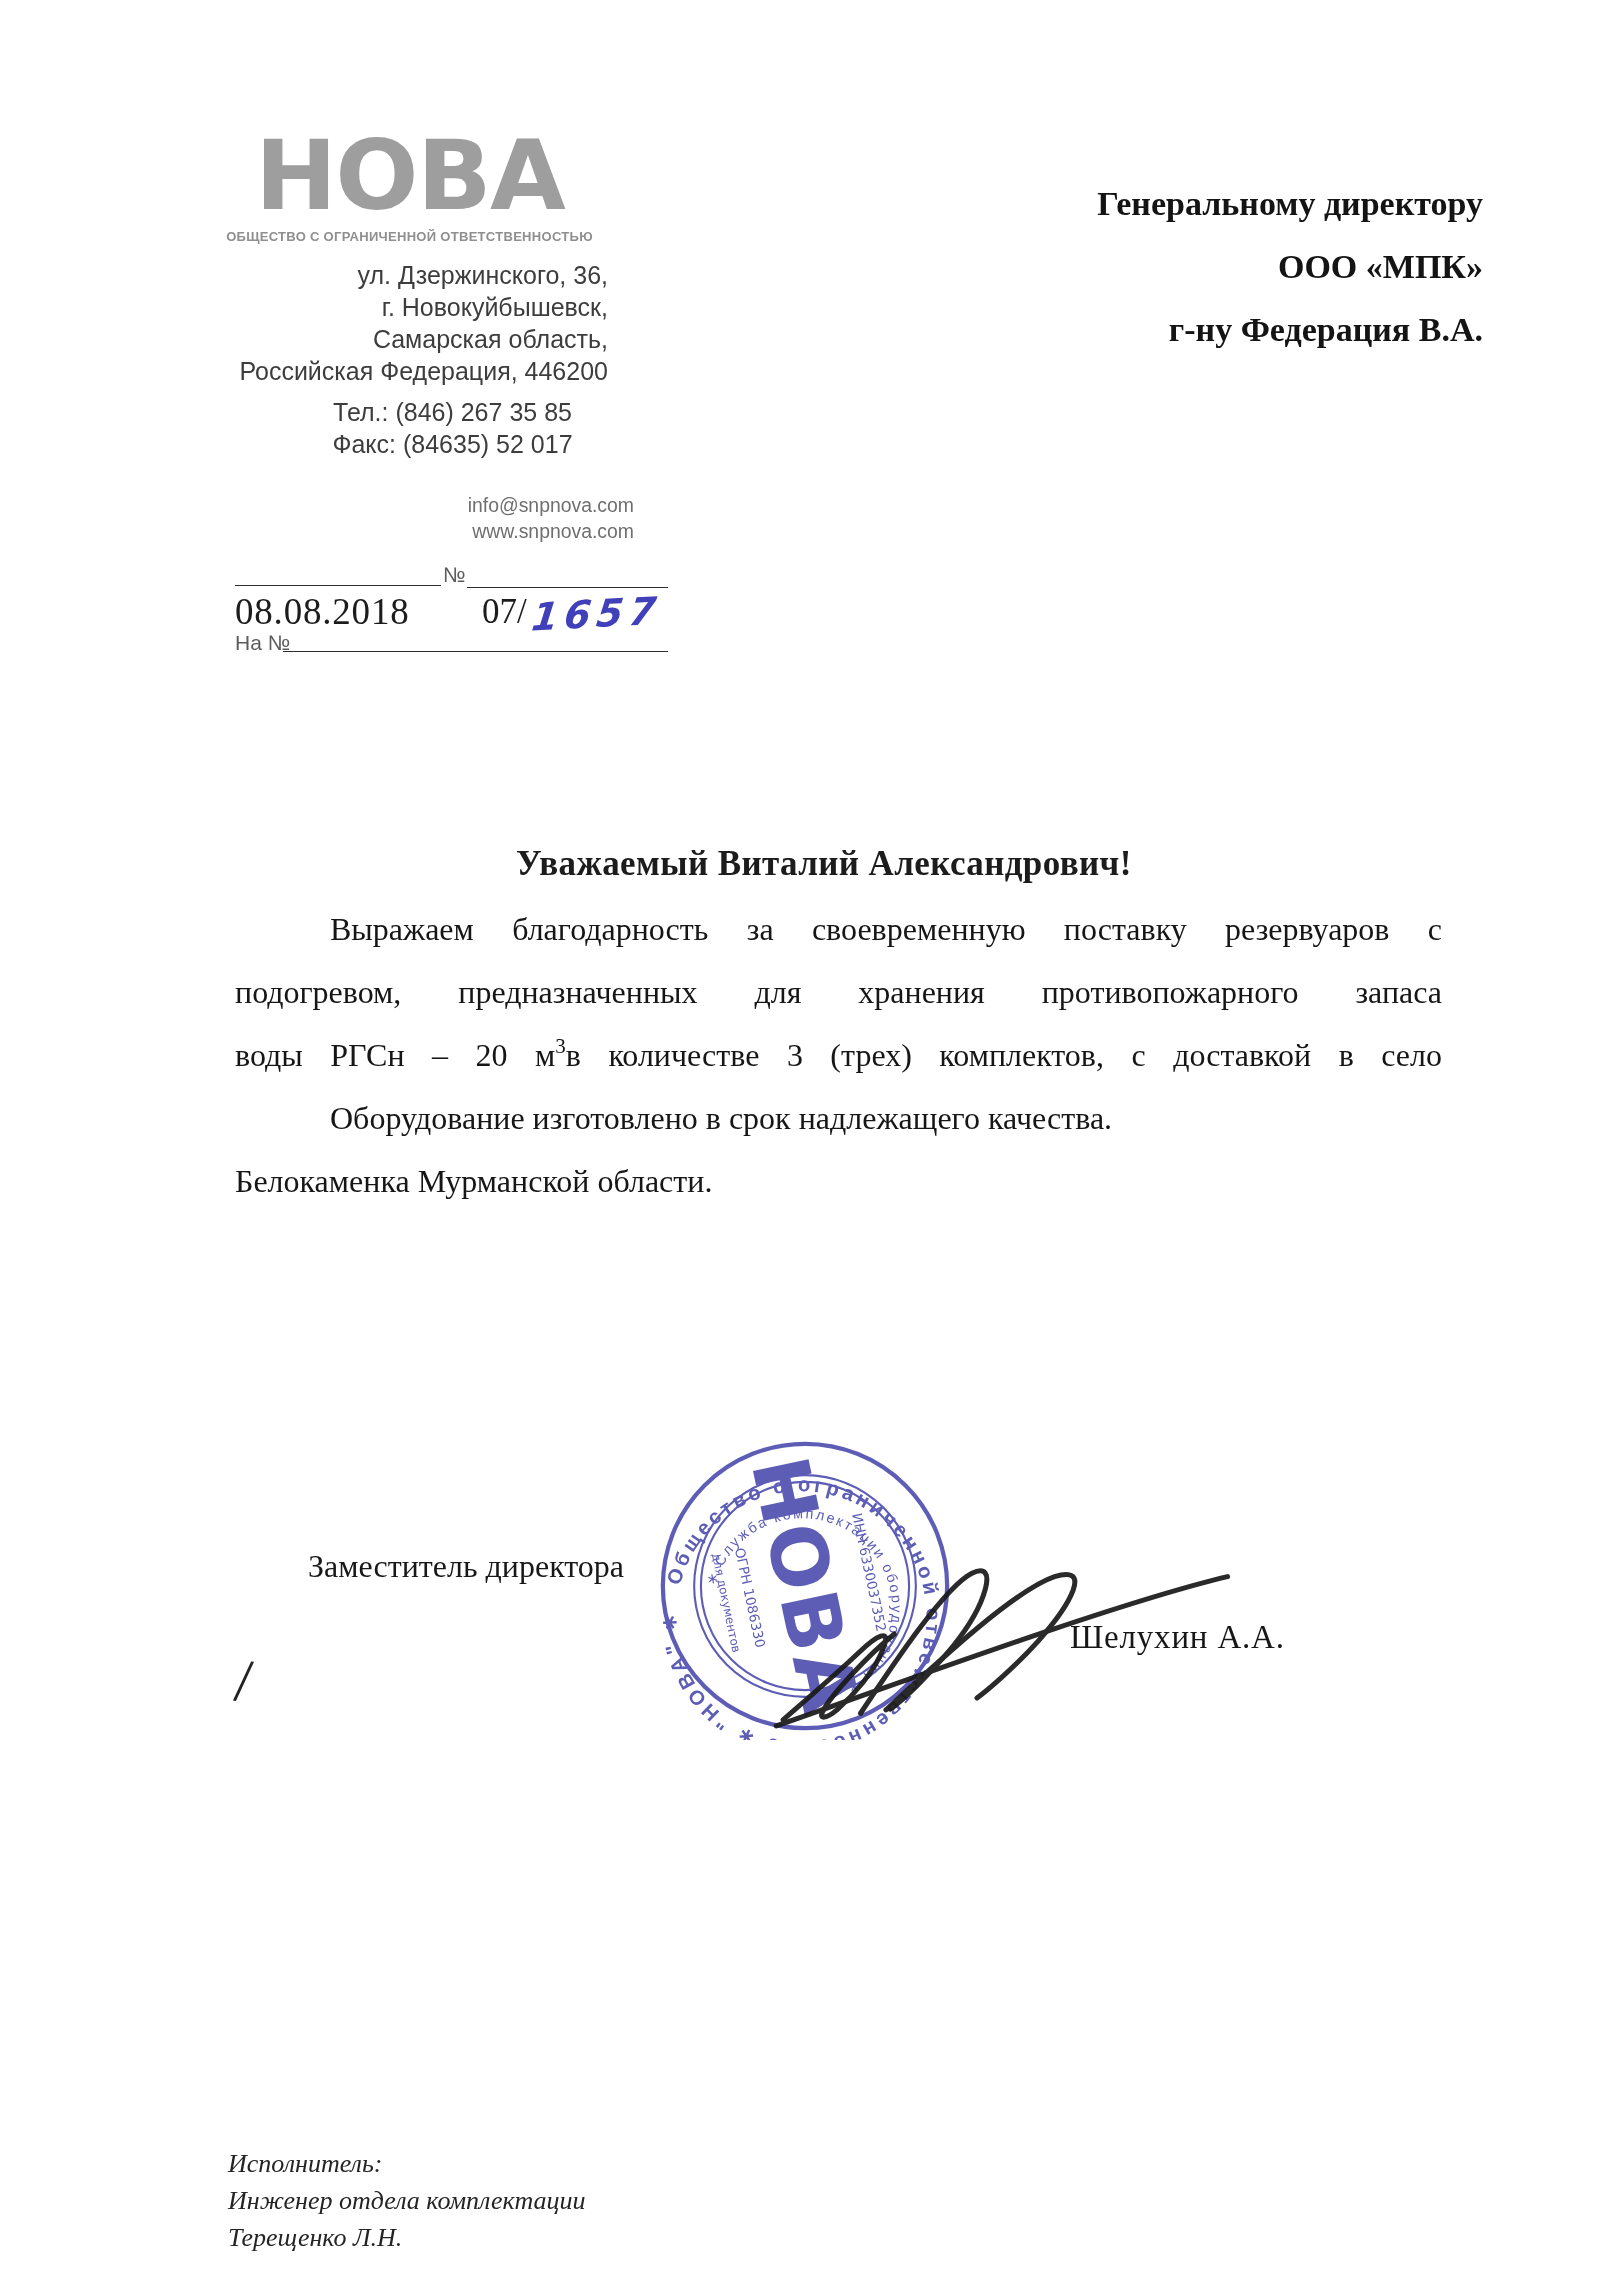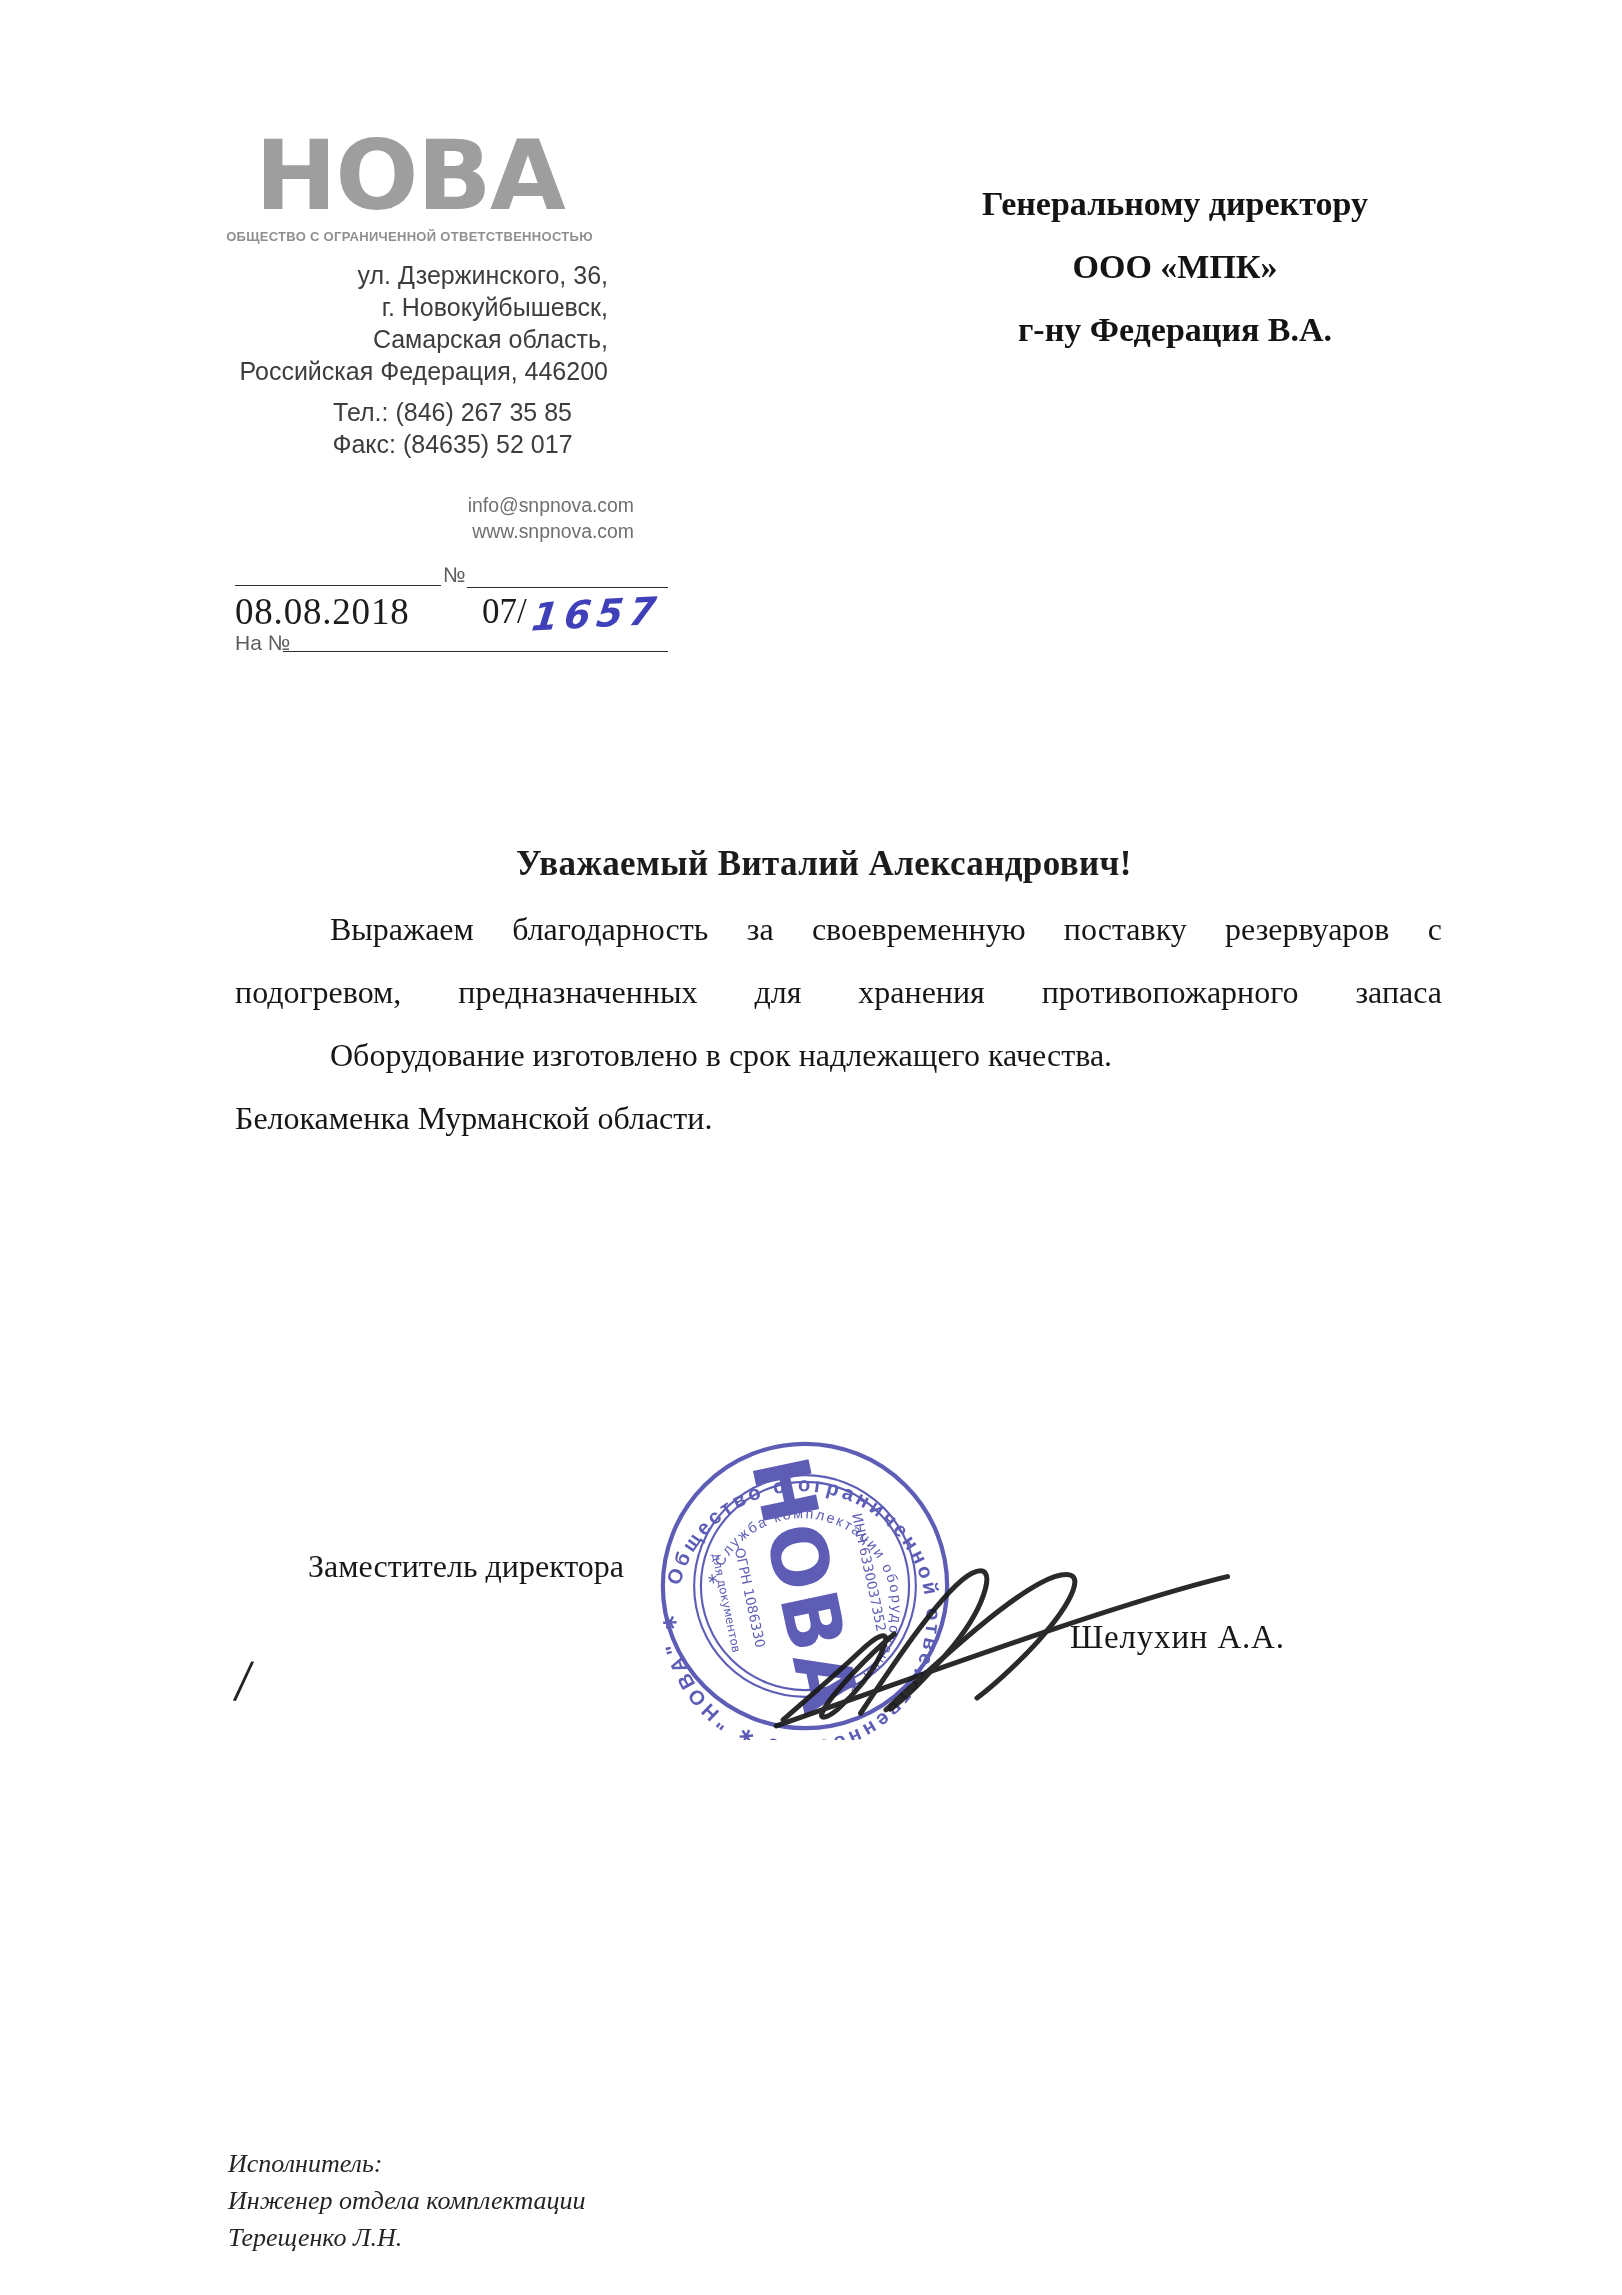--- a/index.html
+++ b/index.html
@@ -59,22 +59,22 @@
   .handwritten-num{
     font-family:"DejaVu Sans", sans-serif;
     font-style:italic;font-weight:700;
     font-size:38px;letter-spacing:6px;
     color:#4040bb;
     transform:rotate(-3deg) skewX(-10deg);
   }
 
   
   .recipient{
-    right:152px;top:172px;width:592px;
-    text-align:center;
+    right:140px;top:172px;width:592px;
+    text-align:right;
     font-size:34px;font-weight:700;line-height:63px;
     color:#141414;
   }
 
   
   .salutation{
     left:516px;top:844px;
     font-size:35px;font-weight:700;letter-spacing:0.4px;
   }
   .body-text{
@@ -149,20 +149,21 @@
   <div>Генеральному директору</div>
   <div>ООО «МПК»</div>
   <div>г-ну  Федерация В.А.</div>
 </div>
 
 <div class="abs salutation">Уважаемый Виталий Александрович!</div>
 
 <div class="abs body-text">
   <div class="body-line jst indent">Выражаем благодарность за своевременную поставку резервуаров с</div>
   <div class="body-line jst">подогревом, предназначенных для хранения противопожарного запаса</div>
+  <div class="body-line jst"><span>воды РГСн – 20 м</span><span class="sup3">3</span><span>в количестве 3 (трех) комплектов, с доставкой в село</span></div>
   <div class="body-line indent">Оборудование изготовлено в срок надлежащего качества.</div>
   <div class="body-line">Белокаменка Мурманской области.</div>
 </div>
 
 <div class="abs closing">
   <div>Заместитель директора</div>
 </div>
 <div class="abs slash">/</div>
 <div class="abs signer-name">Шелухин А.А.</div>
 

